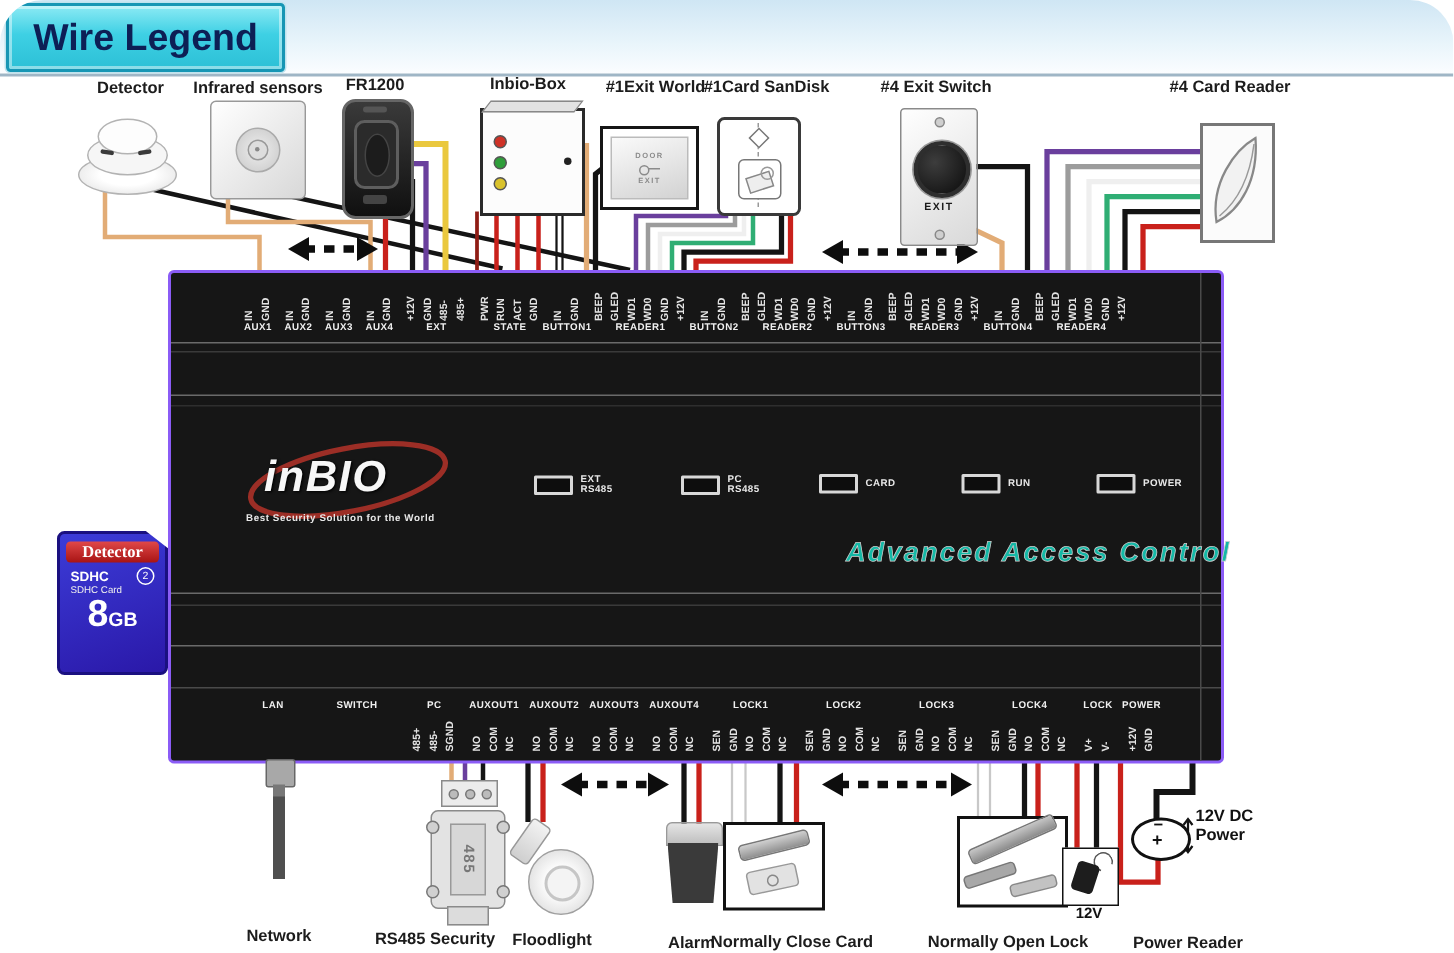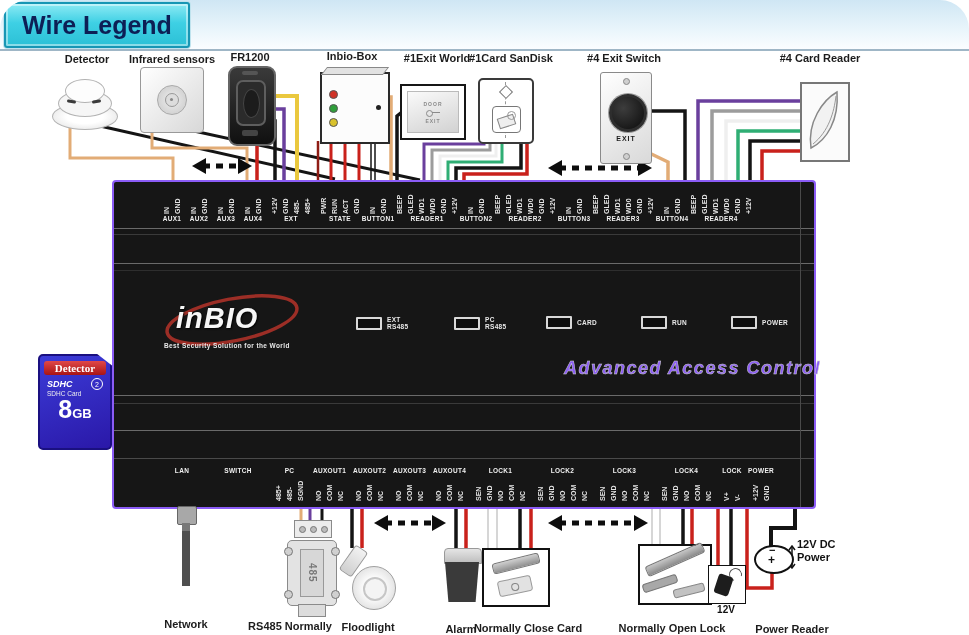--- a/index.html
+++ b/index.html
@@ -67,29 +67,29 @@
   #logo{position:absolute;left:46px;top:106px;width:150px;height:74px;}
   #logo .logo-text{position:absolute;left:16px;top:14px;font-size:29px;font-weight:bold;font-style:italic;
     color:#f7f7f7;letter-spacing:1px;text-shadow:1px 1px 2px #000;}
   #logo .tagline{position:absolute;left:4px;top:54px;font-size:6.5px;font-weight:bold;color:#e8e8e8;
     letter-spacing:.4px;white-space:nowrap;}
   
   .led{position:absolute;top:134px;display:flex;align-items:center;gap:5px;}
   .ledbox{width:22px;height:9px;background:#0d0d0d;border:2px solid #d8d8d8;border-radius:1px;}
   .ledtxt{font-size:6.5px;font-weight:bold;color:#e8e8e8;line-height:7px;letter-spacing:.3px;}
   #product{position:absolute;left:450px;top:176px;font-size:18px;font-style:italic;font-weight:bold;
-    color:#8b5cf6;-webkit-text-stroke:.5px #cfcfcf;letter-spacing:1.5px;white-space:nowrap;}
+    color:#14b8a6;-webkit-text-stroke:.5px #cfcfcf;letter-spacing:1.5px;white-space:nowrap;}
   
   #sdcard{position:absolute;left:38px;top:354px;width:70px;height:92px;z-index:3;
     background:linear-gradient(160deg,#3c3cd8,#2a18a8);border:2px solid #1a1080;
     border-radius:5px;clip-path:polygon(0 0,80% 0,100% 12%,100% 100%,0 100%);}
   .sd-band{margin:5px 4px 3px 4px;background:linear-gradient(#e04848,#a81414);border-radius:3px;
     text-align:center;font-weight:bold;color:#fff;font-size:11px;font-family:"Liberation Serif",serif;padding:1px 0;}
   .sd-mid{display:flex;justify-content:space-between;align-items:center;padding:0 7px;color:#fff;}
-  .sd-logo{font-size:9px;font-weight:bold;font-style:italic;}
+  .sd-logo{font-size:9px;font-weight:bold;}
   .sd-class{width:10px;height:10px;border:1px solid #fff;border-radius:50%;font-size:7px;
     display:flex;align-items:center;justify-content:center;}
   .sd-type{color:#eee;font-size:6.5px;padding-left:7px;}
   .sd-cap{color:#fff;font-weight:bold;font-size:25px;text-align:center;line-height:24px;}
   .sd-cap span{font-size:13px;}
   
   #network-plug{width:22px;height:26px;}
   #network-plug .np-body{position:absolute;left:2px;top:0;width:18px;height:17px;background:#a8a8a8;border:1px solid #666;border-radius:2px;}
   #network-plug .np-tab{position:absolute;left:7px;top:17px;width:8px;height:8px;background:#787878;}
   #rs485-dev{width:56px;height:98px;}
@@ -694,20 +694,20 @@
   <div class="dev" id="psu-ellipse" style="left:754px;top:545px">
     <span class="psu-minus">−</span>
     <span class="psu-plus">+</span>
   </div>
   <div id="psu-text">
     <div>12V DC</div>
     <div>Power</div>
   </div>
 
   <div class="dlabel" style="left:186px;top:618px">Network</div>
-  <div class="dlabel" style="left:290px;top:620px">RS485 Normally</div>
+  <div class="dlabel" style="left:290px;top:620px">RS485 Security</div>
   <div class="dlabel" style="left:368px;top:621px">Floodlight</div>
   <div class="dlabel" style="left:461px;top:623px">Alarm</div>
   <div class="dlabel" style="left:528px;top:622px">Normally Close Card</div>
   <div class="dlabel" style="left:672px;top:622px">Normally Open Lock</div>
   <div class="dlabel" style="left:792px;top:623px">Power Reader</div>
 
 </div>
 
 </body></html>

